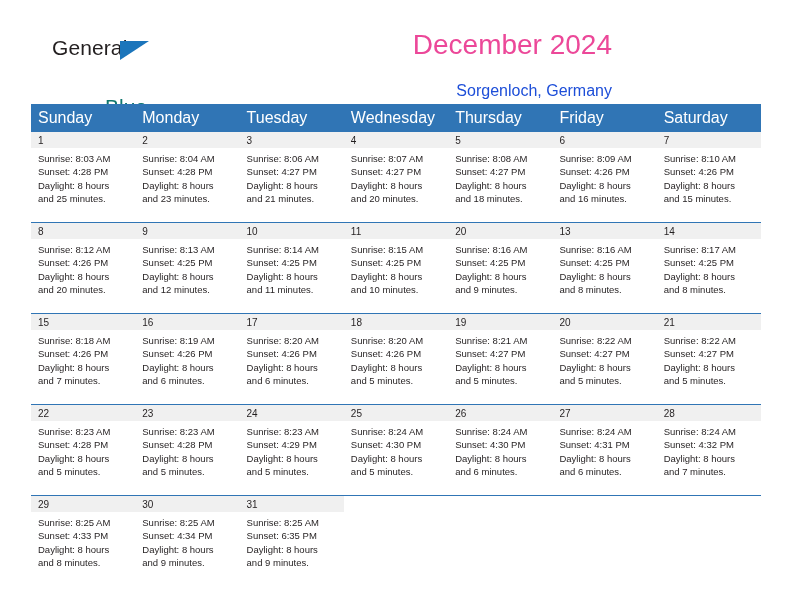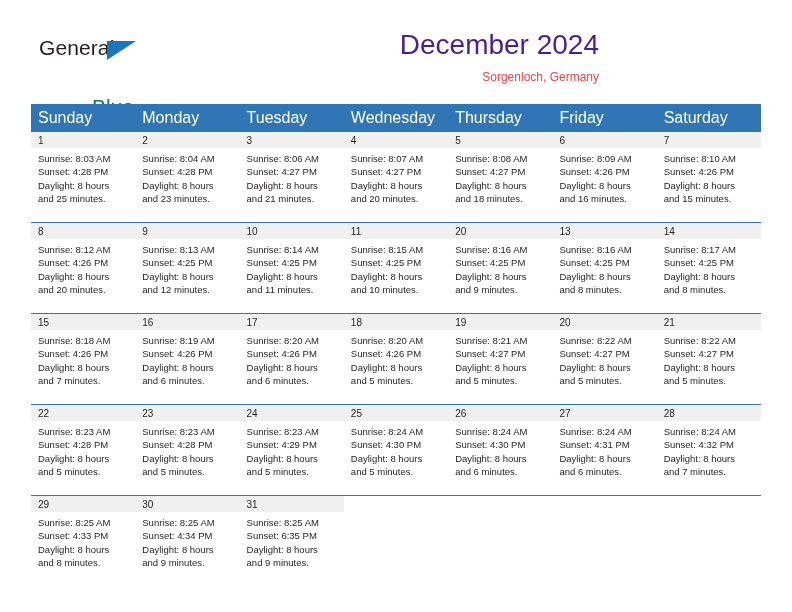--- a/index.html
+++ b/index.html
@@ -18,21 +18,21 @@
   .page {
     position: relative;
     width: 792px;
     height: 612px;
     box-sizing: border-box;
   }
 
   
   .top-bar {
     position: absolute;
-    left: 3px;
+    left: 16px;
     top: 0;
     width: 632px;
     height: 100px;
   }
 
   .logo {
     position: absolute;
     left: 36px;
     top: 36px;
     width: 120px;
@@ -67,30 +67,30 @@
   }
 
   .title-block {
     position: absolute;
     right: 36px;
     top: 28px;
     text-align: right;
   }
   .cal-title {
     font-size: 28px;
-    color: #4c1d95;
+    color: #ec4899;
     line-height: 34px;
     white-space: nowrap;
     margin-left: 8px;
   }
   .cal-subtitle {
-    font-size: 12px;
-    color: #ef4444;
+    font-size: 16px;
+    color: #1d4ed8;
     line-height: 20px;
-    margin-top: 5px;
+    margin-top: 19px;
     white-space: nowrap;
   }
 
   
   .calendar {
     position: absolute;
     left: 31px;
     top: 104px;
     width: 730px;
     border-collapse: collapse;

